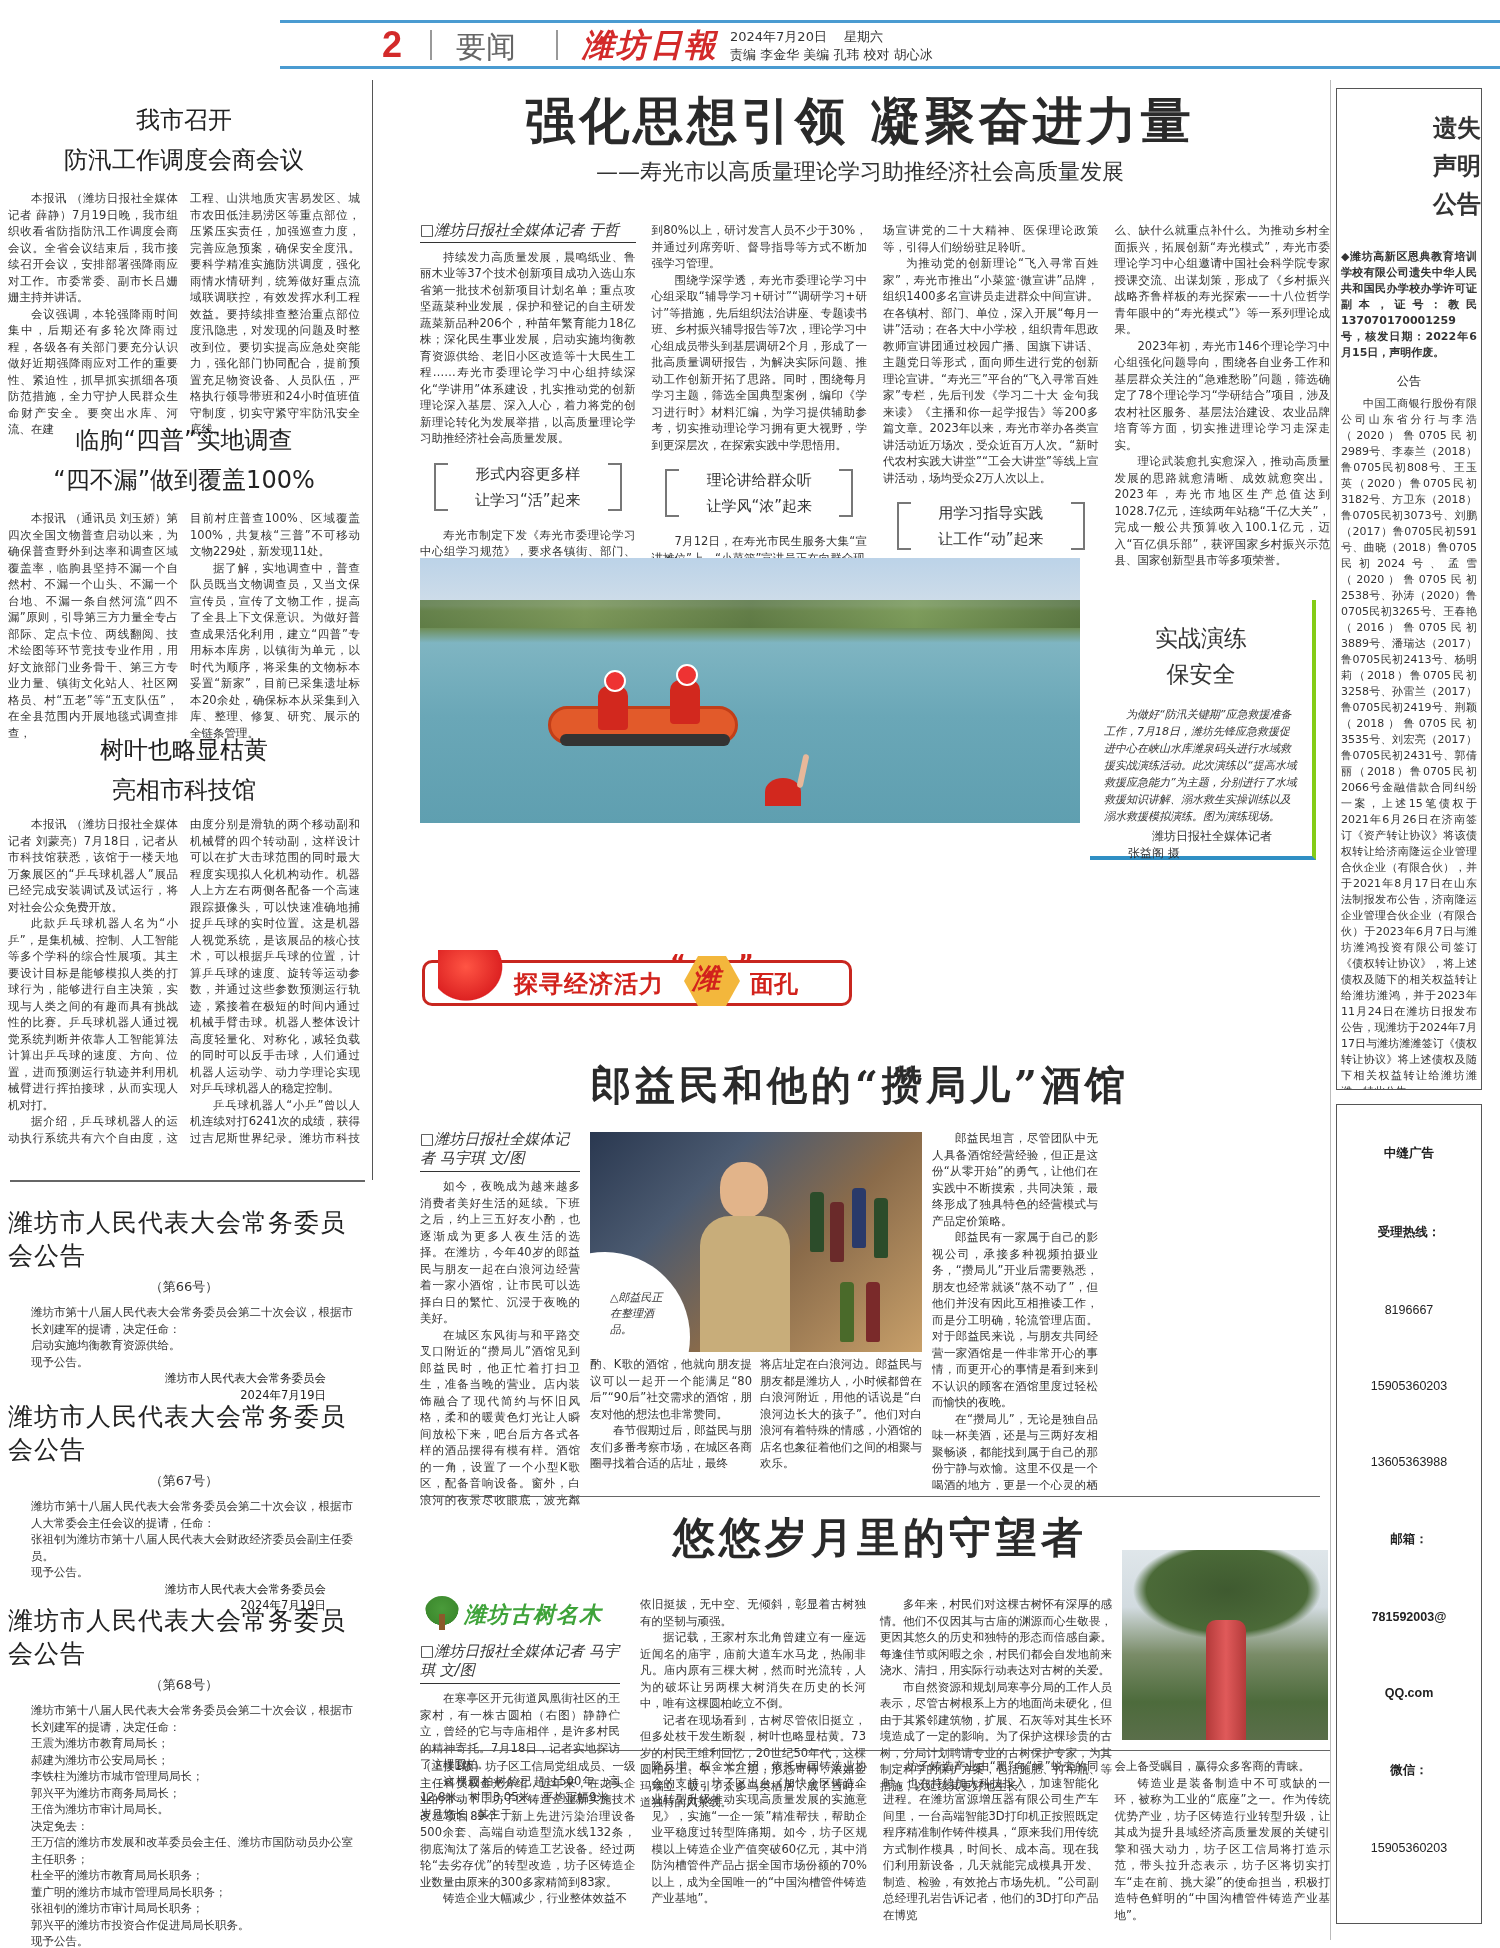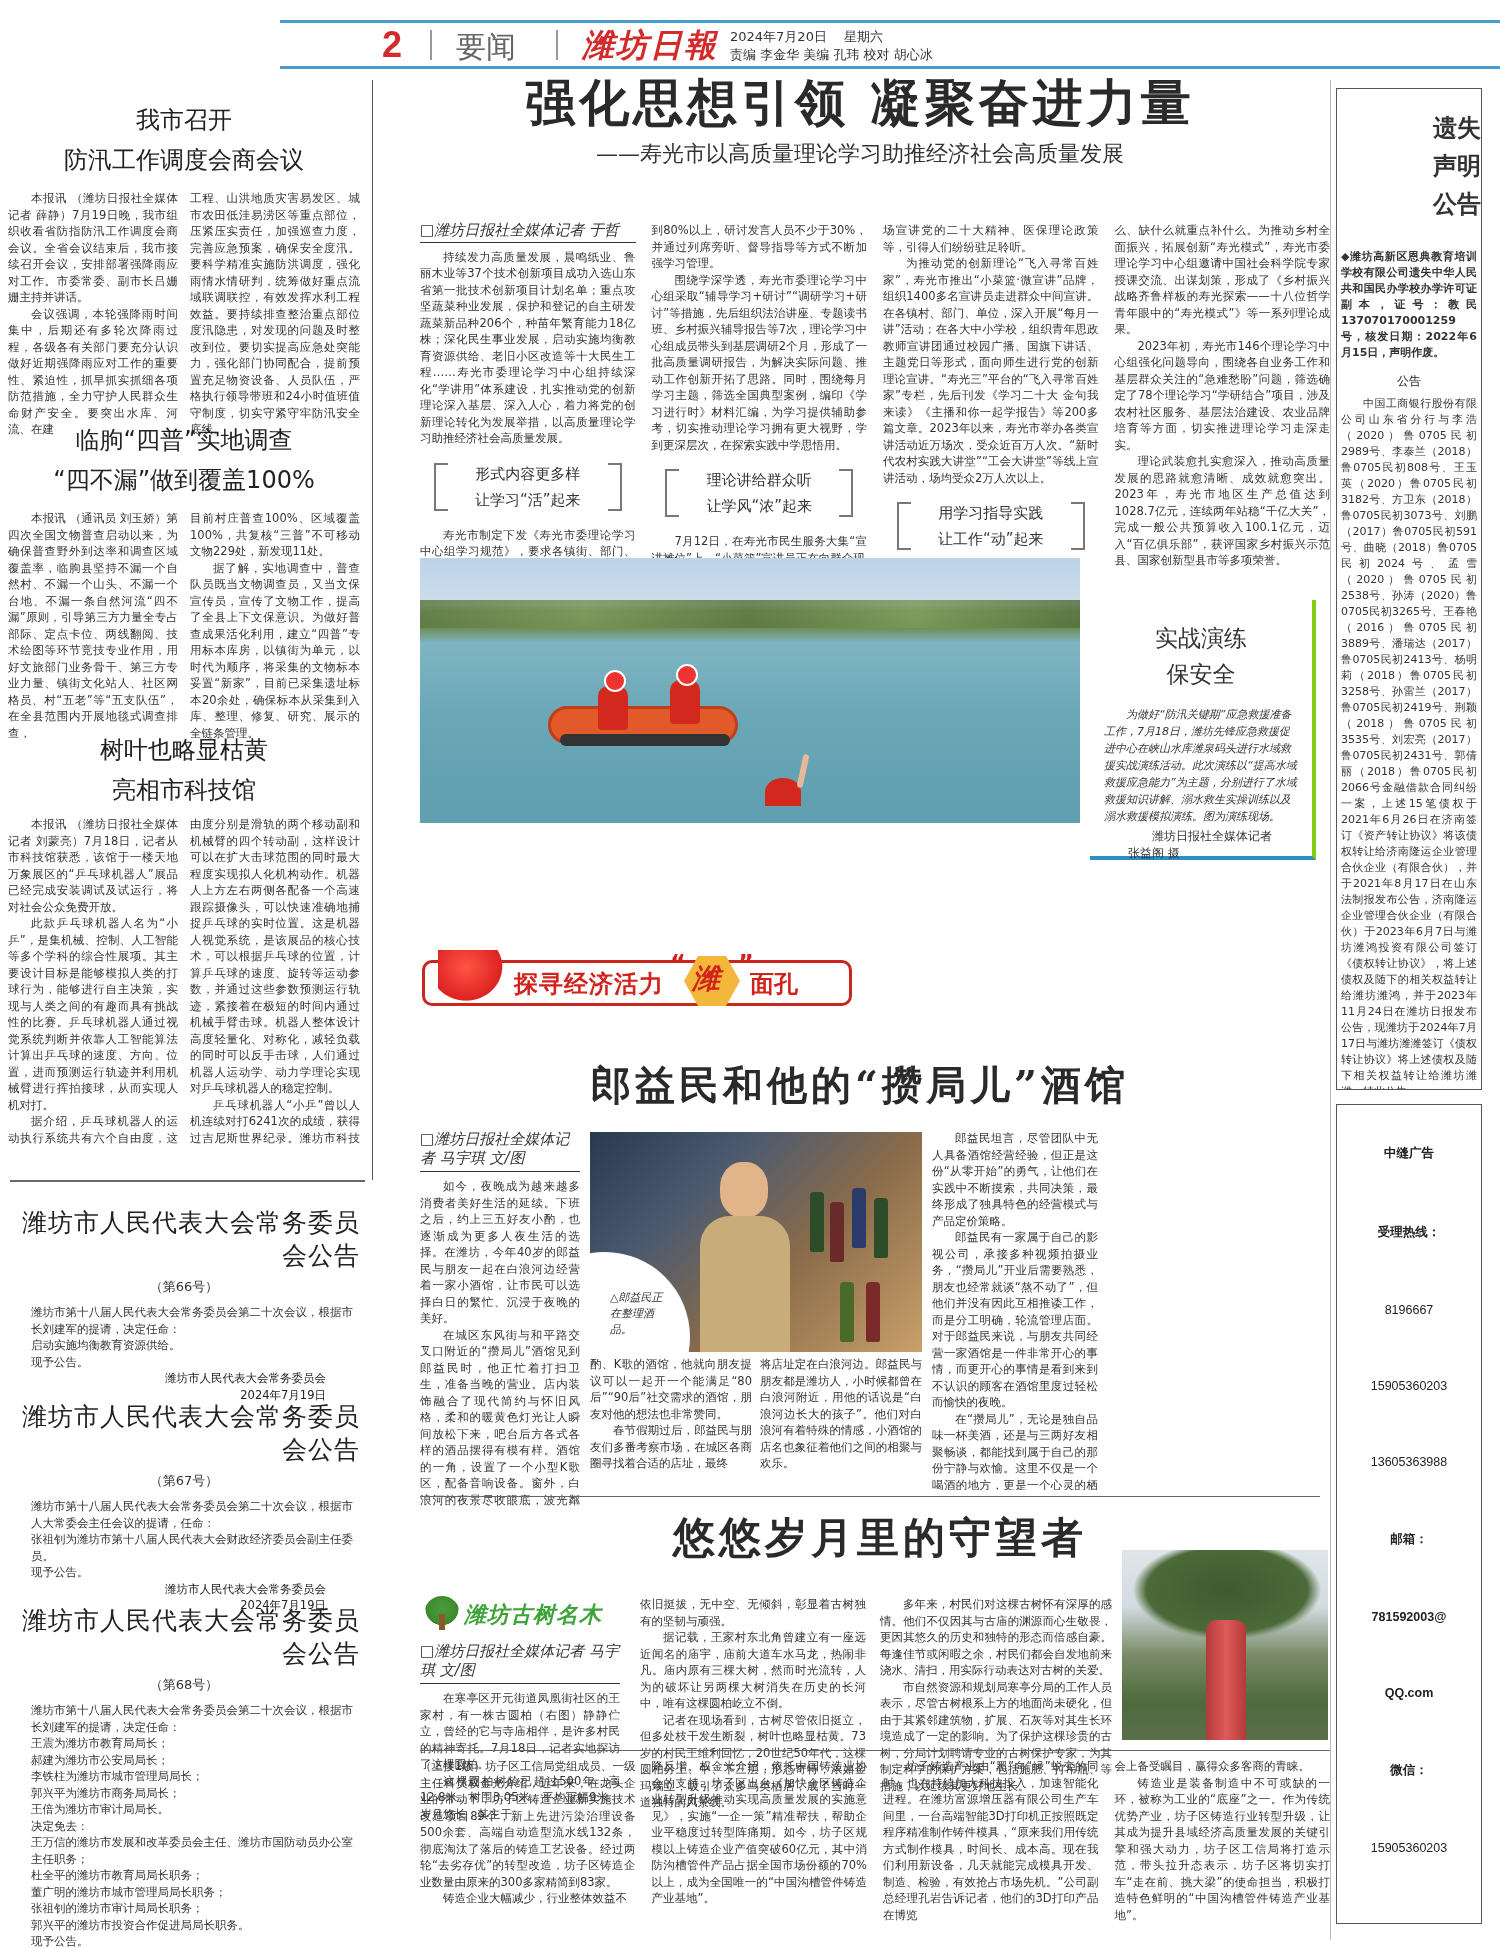--- a/index.html
+++ b/index.html
@@ -27,21 +27,21 @@
   .art-title { text-align: center; color: #222; font-weight: normal; }
   .body-text { font-size: 11.5px; line-height: 16.5px; color: #333; text-align: justify; }
   .body-text p { text-indent: 2em; }
   .two-col { display: flex; gap: 12px; }
   .two-col > div { flex: 1; }
   .byline { font-size: 15px; color: #333; border-bottom: 1px solid #333; padding-bottom: 3px; margin-bottom: 6px; font-style: italic; }
 
   
   .left { left: 8px; width: 352px; }
   .left .art-title { font-size: 24px; line-height: 40px; }
-  .notice-title { font-size: 25px; text-align: right; color: #222; letter-spacing: 1px; }
+  .notice-title { font-size: 25px; text-align: left; color: #222; letter-spacing: 1px; }
   .notice-no { text-align: center; font-size: 13px; margin: 6px 0 8px; color: #333; }
   .notice-body { font-size: 11.5px; line-height: 16.5px; color: #333; }
   .notice-body .ind { padding-left: 2em; }
   .notice-sign { text-align: right; padding-right: 34px; font-size: 11.5px; line-height: 16.5px; }
 
   
   .main { left: 390px; width: 940px; }
   .headline-big { font-size: 50px; font-weight: bold; letter-spacing: 4px; text-align: center; color: #2a2a2a; }
   .subhead { font-size: 22px; text-align: center; color: #333; }
   .bracket-box { position: relative; margin: 10px auto; width: 200px; text-align: center; font-size: 15px; line-height: 26px; padding: 4px 0; }
@@ -209,21 +209,21 @@
     <div class="ind">王万信的潍坊市发展和改革委员会主任、潍坊市国防动员办公室主任职务；</div>
     <div class="ind">杜全平的潍坊市教育局局长职务；</div>
     <div class="ind">董广明的潍坊市城市管理局局长职务；</div>
     <div class="ind">张祖钊的潍坊市审计局局长职务；</div>
     <div class="ind">郭兴平的潍坊市投资合作促进局局长职务。</div>
     <div class="ind">现予公告。</div>
   </div>
 
 </div>
 
-<div class="col main" style="top:70px;">
+<div class="col main" style="top:88px;">
   <div class="headline-big serif">强化思想引领 凝聚奋进力量</div>
   <div class="subhead" style="margin-top:2px;">——寿光市以高质量理论学习助推经济社会高质量发展</div>
 </div>
 
 <div class="col" style="left:420px; top:222px; width:910px;">
   <div style="display:flex; gap:16px;">
     <div style="flex:1; width:212px;" class="body-text">
       <div class="byline">□潍坊日报社全媒体记者 于哲</div>
       <p>持续发力高质量发展，晨鸣纸业、鲁丽木业等37个技术创新项目成功入选山东省第一批技术创新项目计划名单；重点攻坚蔬菜种业发展，保护和登记的自主研发蔬菜新品种206个，种苗年繁育能力18亿株；深化民生事业发展，启动实施均衡教育资源供给、老旧小区改造等十大民生工程……寿光市委理论学习中心组持续深化“学讲用”体系建设，扎实推动党的创新理论深入基层、深入人心，着力将党的创新理论转化为发展举措，以高质量理论学习助推经济社会高质量发展。</p>
       <div class="bracket-box">

